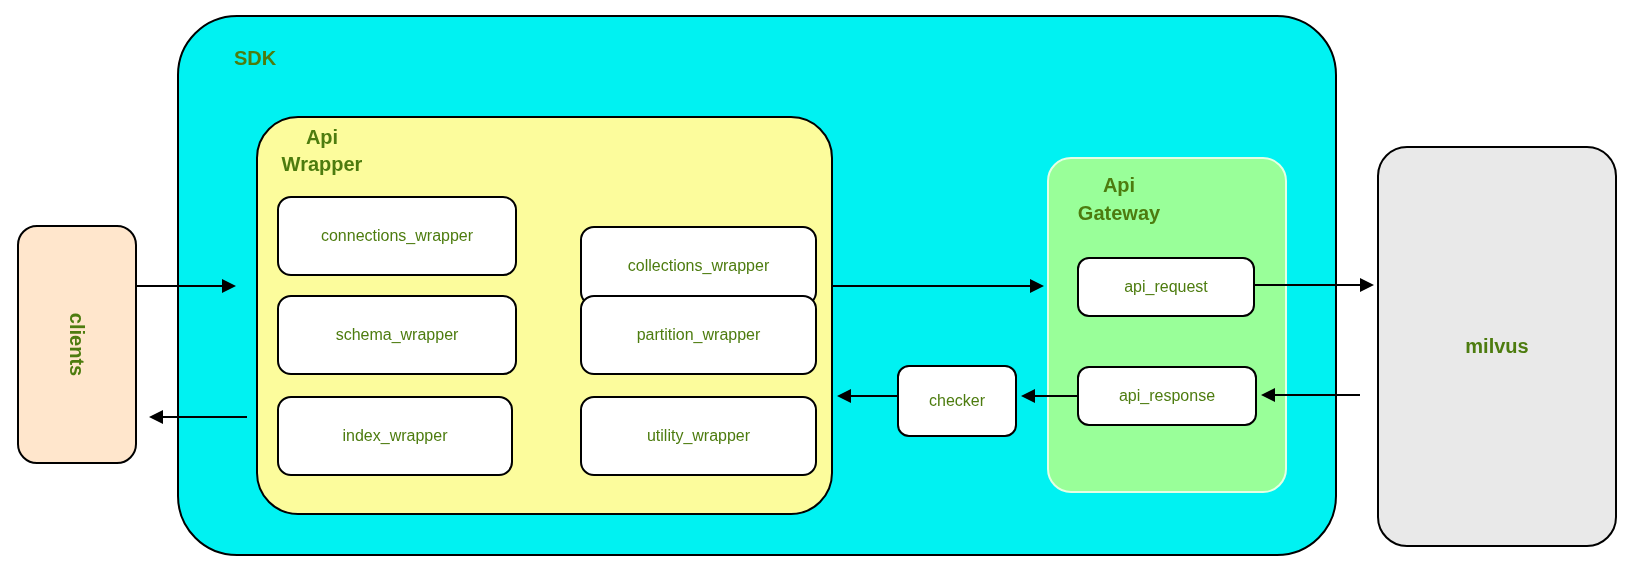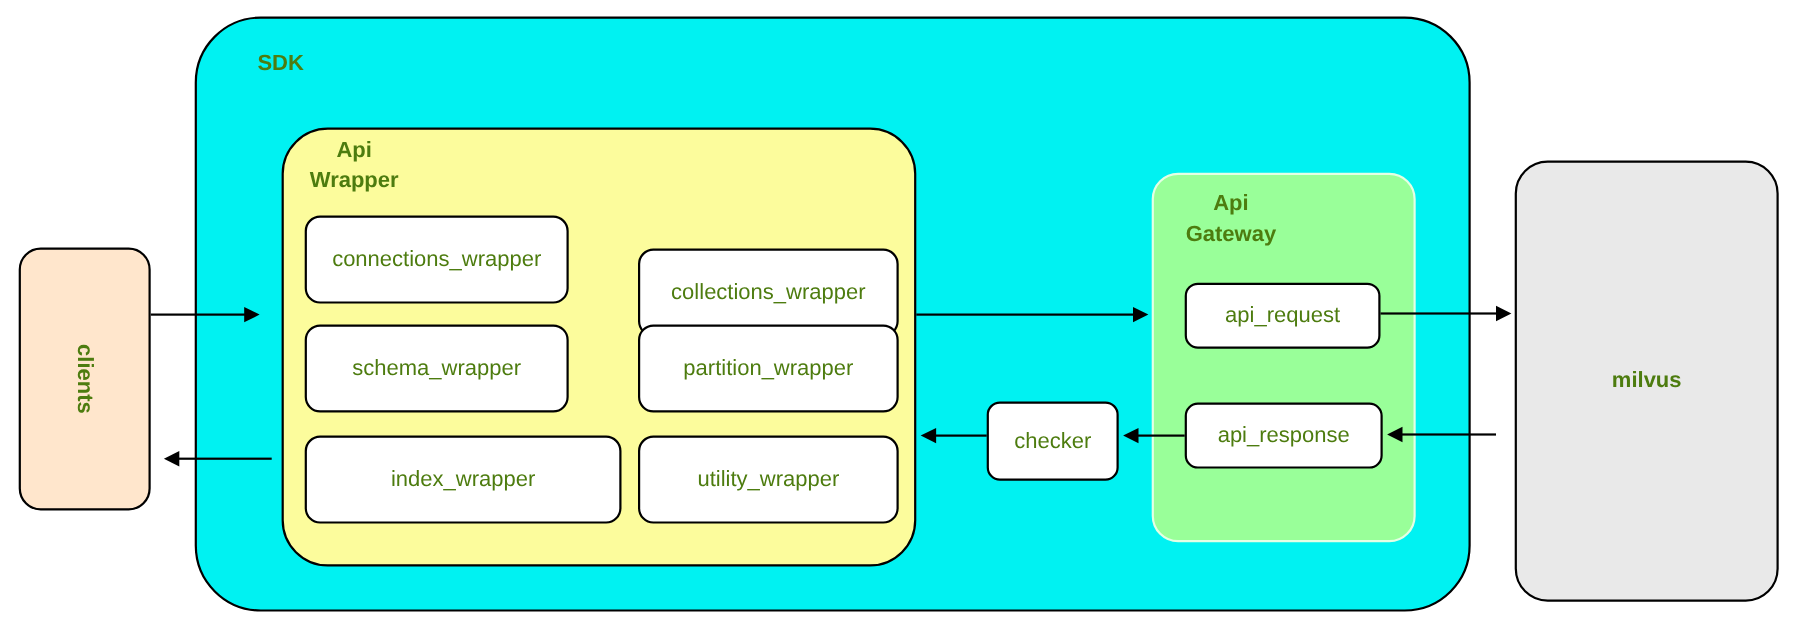--- a/index.html
+++ b/index.html
@@ -19,24 +19,24 @@
   .api-wrapper-label{position:absolute;left:8px;top:6px;width:112px;text-align:center;
     font-size:20px;font-weight:bold;line-height:27px;white-space:pre-line;}
   .gateway{left:1047px;top:157px;width:240px;height:336px;background:#99FF99;
     border:2px solid #E4FFE4;border-radius:24px;}
   .gateway-label{position:absolute;left:14px;top:12px;width:112px;text-align:center;
     font-size:20px;font-weight:bold;line-height:28px;white-space:pre-line;}
   .milvus{left:1377px;top:146px;width:240px;height:401px;background:#E9E9E9;border-radius:30px;}
   .milvus-label{font-size:20px;font-weight:bold;}
 
   
-  .wbox{background:#ffffff;border-radius:14px;font-size:20px;}
+  .wbox{background:#ffffff;border-radius:14px;font-size:16px;}
   .b-connections{left:277px;top:196px;width:240px;height:80px;}
   .b-schema{left:277px;top:295px;width:240px;height:80px;}
-  .b-index{left:277px;top:396px;width:288px;height:80px;}
+  .b-index{left:277px;top:396px;width:236px;height:80px;}
   .b-collections{left:580px;top:196px;width:237px;height:80px;margin-top:30px;}
   .b-partition{left:580px;top:295px;width:237px;height:80px;}
   .b-utility{left:580px;top:396px;width:237px;height:80px;}
   .b-request{left:1077px;top:257px;width:178px;height:60px;border-radius:12px;}
   .b-response{left:1077px;top:366px;width:180px;height:60px;border-radius:12px;}
   .b-checker{left:897px;top:365px;width:120px;height:72px;border-radius:12px;}
 
   
   .arrow{position:absolute;height:2px;background:#000;z-index:5;}
   .arrow.dir-right::after{content:"";position:absolute;right:-13px;top:-6px;width:0;height:0;

